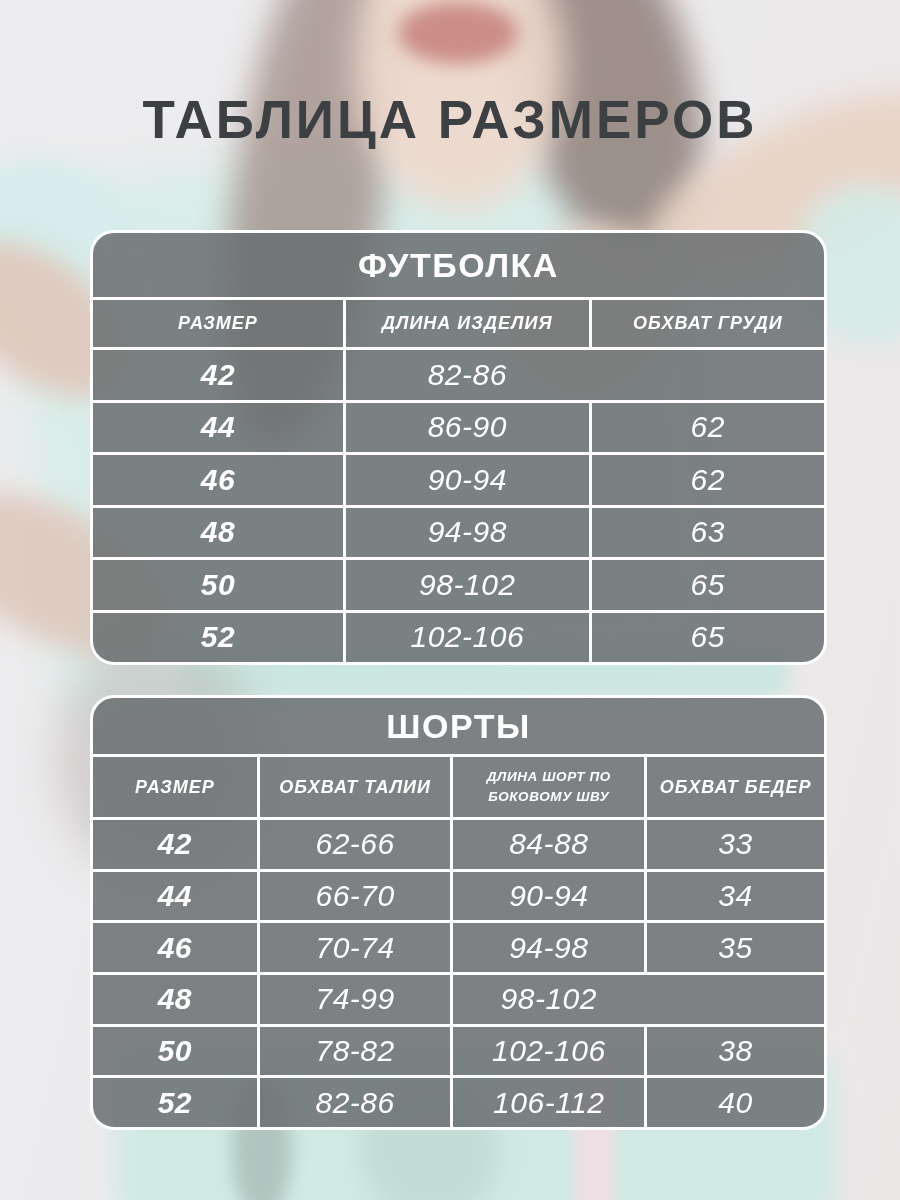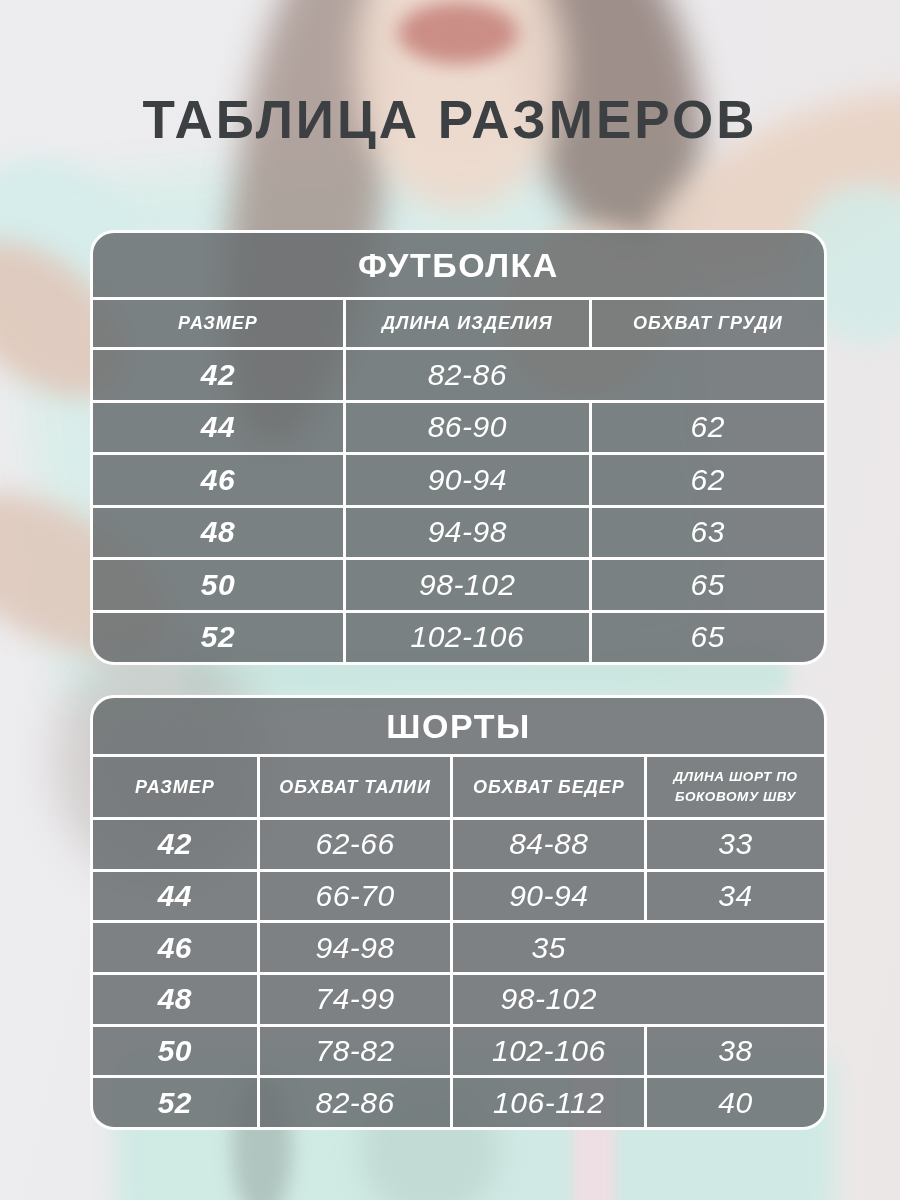--- a/index.html
+++ b/index.html
@@ -163,37 +163,38 @@
         <div class="cell data-cell size-col">52</div>
         <div class="cell data-cell">102-106</div>
         <div class="cell data-cell">65</div>
       </div>
     </section>
   <section class="size-table table-pos-1 cols-4">
       <div class="band">ШОРТЫ</div>
       <div class="hdr-row">
         <div class="cell hdr-cell">РАЗМЕР</div>
         <div class="cell hdr-cell">ОБХВАТ ТАЛИИ</div>
+        <div class="cell hdr-cell small">ДЛИНА ШОРТ ПО БОКОВОМУ ШВУ</div>
         <div class="cell hdr-cell">ОБХВАТ БЕДЕР</div>
-        <div class="cell hdr-cell small">ДЛИНА ШОРТ ПО БОКОВОМУ ШВУ</div>
       </div>
       <div class="data-row">
         <div class="cell data-cell size-col">42</div>
         <div class="cell data-cell">62-66</div>
         <div class="cell data-cell">84-88</div>
         <div class="cell data-cell">33</div>
       </div>
       <div class="data-row">
         <div class="cell data-cell size-col">44</div>
         <div class="cell data-cell">66-70</div>
         <div class="cell data-cell">90-94</div>
         <div class="cell data-cell">34</div>
       </div>
       <div class="data-row">
         <div class="cell data-cell size-col">46</div>
+        <div class="cell data-cell">70-74</div>
         <div class="cell data-cell">94-98</div>
         <div class="cell data-cell">35</div>
       </div>
       <div class="data-row">
         <div class="cell data-cell size-col">48</div>
         <div class="cell data-cell">74-99</div>
         <div class="cell data-cell">98-102</div>
       </div>
       <div class="data-row">
         <div class="cell data-cell size-col">50</div>

